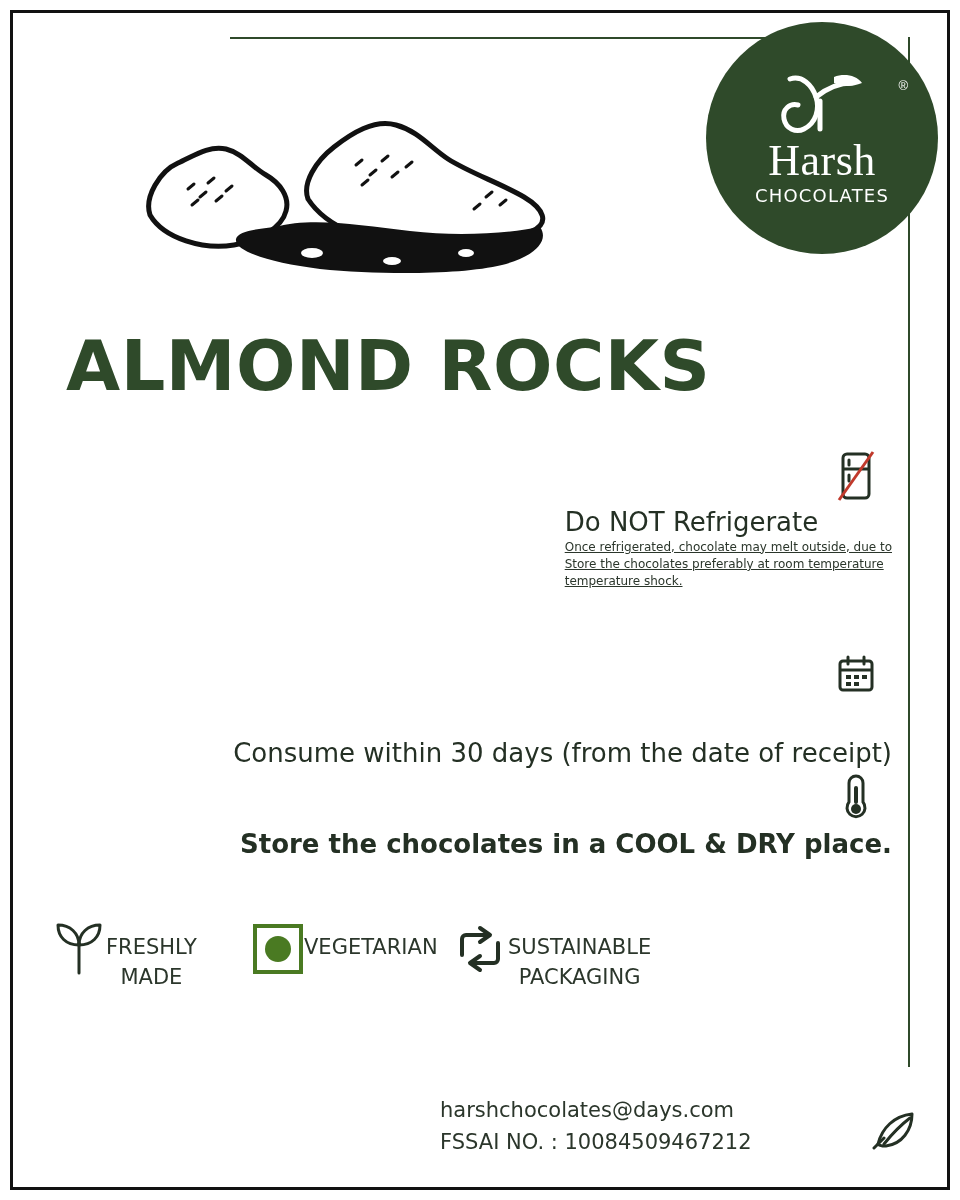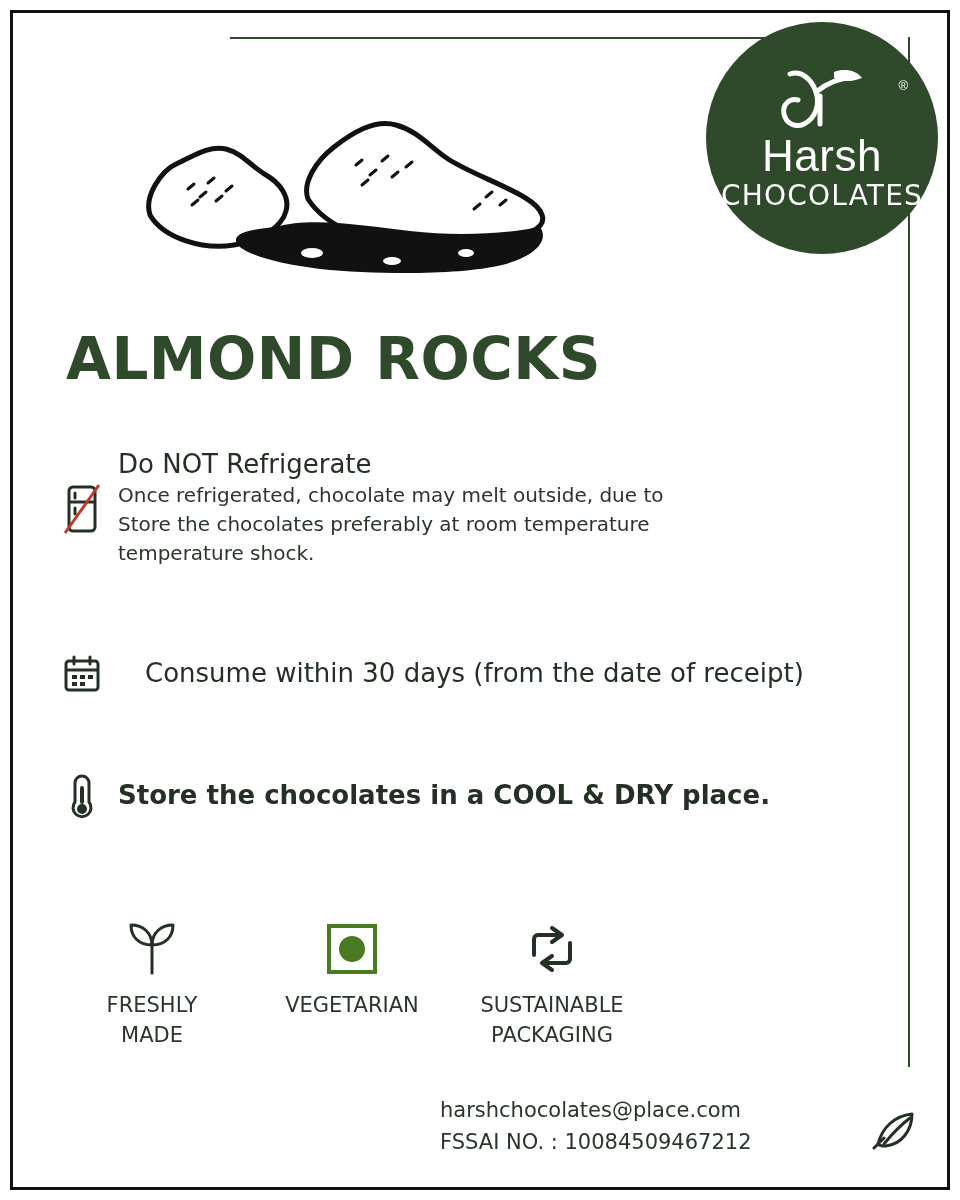--- a/index.html
+++ b/index.html
@@ -71,96 +71,97 @@
     right: 30px;
     top: 56px;
     font-size: 13px;
     color: #ffffff;
   }
   .logo-name {
     font-size: 44px;
     letter-spacing: 0.5px;
     line-height: 1;
     font-weight: 400;
-    font-family: Liberation Sans, sans-serif;
+    font-family: Liberation Serif, serif;
   }
   .logo-sub {
-    font-size: 28px;
+    font-size: 18px;
     letter-spacing: 1.2px;
     line-height: 1;
     margin-top: 4px;
     font-family: "DejaVu Sans", sans-serif;
   }
 
   
   .product-art {
     position: absolute;
     left: 130px;
     top: 105px;
     width: 460px;
     height: 190px;
   }
 
   
   .product-title {
     position: absolute;
     left: 66px;
     top: 325px;
-    font-size: 58px;
+    font-size: 70px;
     font-weight: bold;
     color: #2f4a2a;
     letter-spacing: 0.5px;
     font-family: "DejaVu Sans", sans-serif;
   }
 
   
   .info-block {
     position: absolute;
     left: 62px;
     width: 830px;
   }
   .info-row {
     display: flex;
-    align-items: center;
+    align-items: flex-end;
+    flex-direction: column;
   }
   .info-icon {
     width: 56px;
     flex: 0 0 56px;
     display: flex;
     justify-content: flex-start;
     padding-top: 2px;
   }
   .info-text .headline {
     font-size: 26px;
     color: #243024;
     line-height: 1.25;
     font-family: "DejaVu Sans", sans-serif;
   }
   .info-text .sub {
-    font-size: 20px;
+    font-size: 12px;
     color: #2b362b;
     line-height: 1.45;
     font-family: "DejaVu Sans", sans-serif;
+    text-decoration: underline;
   }
   #row-refrigerate { top: 448px; }
   #row-consume { top: 652px; gap: 27px; }
   #row-cool { top: 770px; font-weight: bold; }
 
   
   .badges {
     position: absolute;
     left: 52px;
     top: 920px;
     width: 840px;
     display: flex;
   }
   .badge {
     width: 200px;
     display: flex;
-    flex-direction: column;
   }
   .badge-icon {
     height: 58px;
     display: flex;
     align-items: center;
     justify-content: center;
   }
   .badge-label {
     margin-top: 12px;
     text-align: center;
@@ -333,21 +334,21 @@
           <path d="M46 20 V36 a4 4 0 0 1 -4 4 H22" fill="none" stroke="#243024" stroke-width="4" stroke-linecap="round"></path>
           <path d="M28 33 L18 40 L28 47" fill="none" stroke="#243024" stroke-width="4" stroke-linejoin="round" stroke-linecap="round"></path>
         </svg>
       </div>
       <div class="badge-label">SUSTAINABLE<br>PACKAGING</div>
     </div>
 
   </div>
 
   <div class="footer">
-    <div>harshchocolates@place.com</div>
+    <div>harshchocolates@days.com</div>
     <div>FSSAI NO. : 10084509467212</div>
   </div>
 
   <div class="footer-mark">
     <svg width="48" height="40" viewBox="0 0 48 40" xmlns="http://www.w3.org/2000/svg">
       <path d="M6 34 C10 18, 22 6, 40 4 C40 20, 30 34, 14 36 C10 36, 7 36, 6 34 Z" fill="none" stroke="#243024" stroke-width="3" stroke-linejoin="round"></path>
       <path d="M12 34 C20 24, 30 14, 38 8" stroke="#243024" stroke-width="3" stroke-linecap="round"></path>
       <path d="M2 38 L12 28" stroke="#243024" stroke-width="3" stroke-linecap="round"></path>
     </svg>
   </div>

